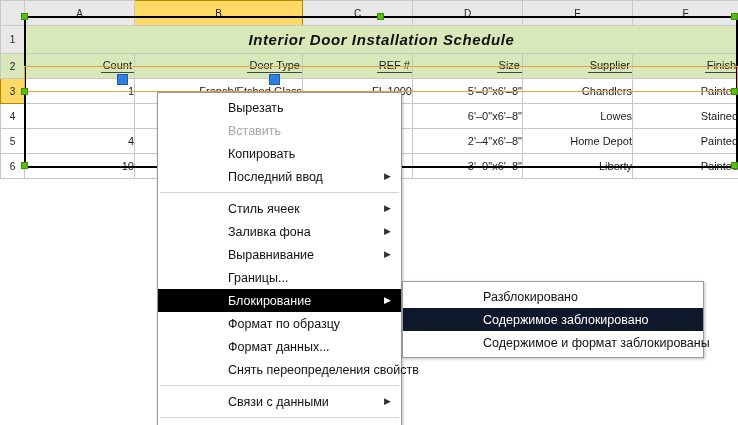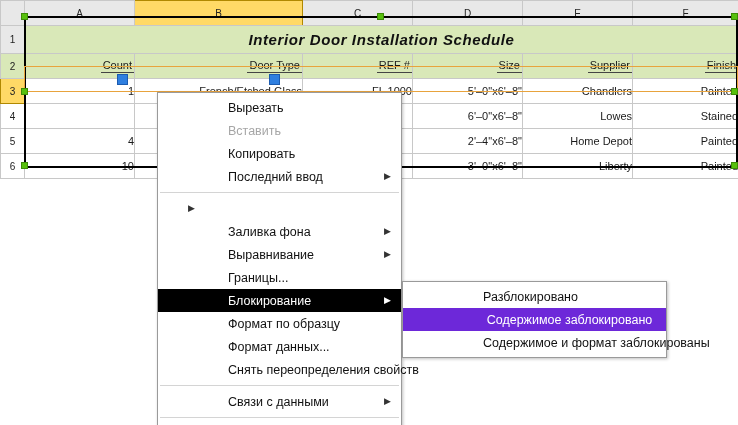--- a/index.html
+++ b/index.html
@@ -124,40 +124,39 @@
     position: absolute;
     background: #ffffff;
     border: 1px solid #9a9a9a;
     box-shadow: 1px 1px 3px rgba(0,0,0,0.25);
     font-size: 12.5px;
     color: #111;
     z-index: 20;
     padding: 3px 0;
   }
   #menu-main { left: 157px; top: 92px; width: 245px; }
-  #menu-sub  { left: 402px; top: 281px; width: 265px; }
+  #menu-sub  { left: 402px; top: 281px; width: 302px; }
 
   .mi {
     position: relative;
     display: flex;
     align-items: center;
     height: 23px;
     padding: 0 10px 0 22px;
     white-space: nowrap;
   }
   .mi .lbl { flex: 1 1 auto; margin-left: 48px; }
   .mi.disabled { color: #a6a6a6; }
   .mi.sel-blue {
     background: #000000;
     color: #ffffff;
   }
   .mi.sel-light {
-    background: #6d28d9;
+    background: #0f172a;
     color: #ffffff;
-    text-align: center;
   }
   .mi .arrow {
     margin-left: 8px;
     font-size: 9px;
     line-height: 1;
     color: #333;
   }
   .mi.sel-blue .arrow, .mi.sel-light .arrow { color: #fff; }
   .sep {
     height: 1px;
@@ -274,20 +273,21 @@
       <span class="lbl">Копировать</span>
     </div>
     <div class="mi">
       <span class="lbl">Последний ввод</span>
       <span class="arrow">▶</span>
     </div>
 
     <div class="sep"></div>
 
     <div class="mi">
+      <span class="lbl">Стиль ячеек</span>
       <span class="arrow">▶</span>
     </div>
     <div class="mi">
       <span class="lbl">Заливка фона</span>
       <span class="arrow">▶</span>
     </div>
     <div class="mi">
       <span class="lbl">Выравнивание</span>
       <span class="arrow">▶</span>
     </div>

